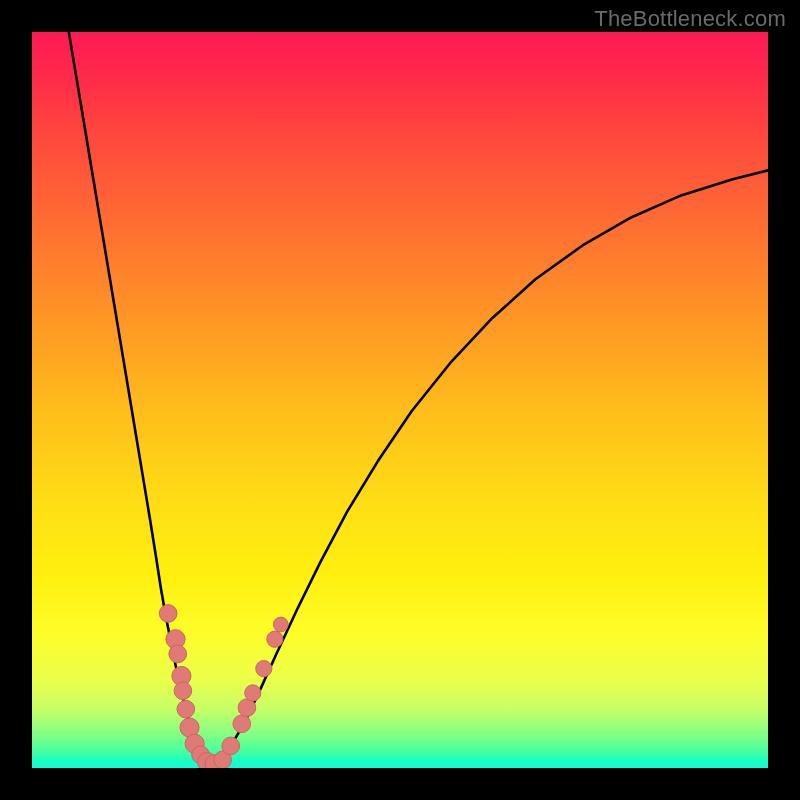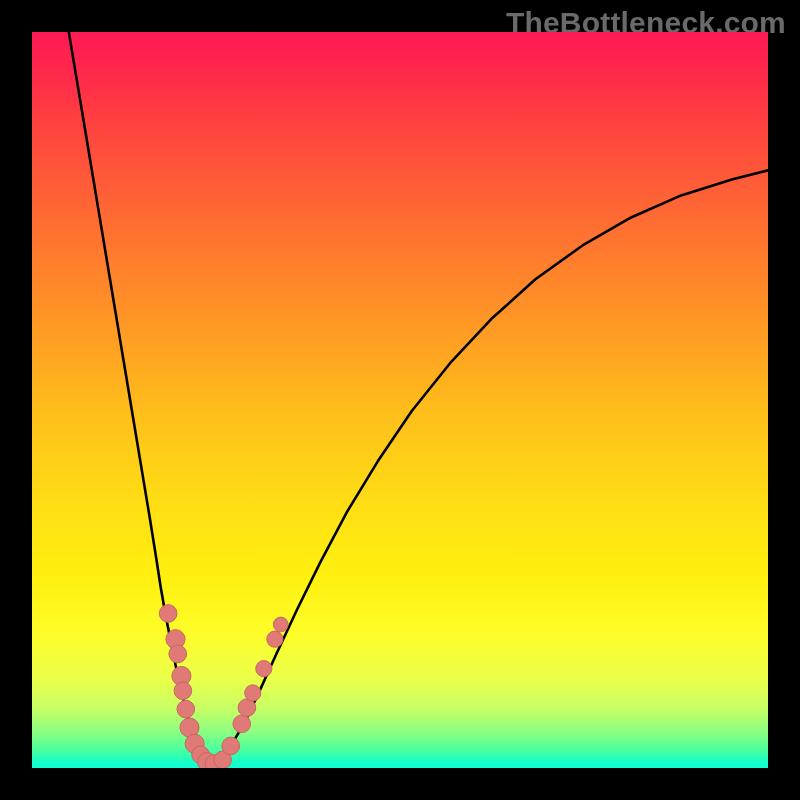--- a/index.html
+++ b/index.html
@@ -41,22 +41,22 @@
       #4dff9d 97.5%,
       #1affc2 99%,
       #0effd6 100%
     );
   }
   .watermark {
     position: absolute;
     top: 6px;
     right: 14px;
     color: #6a6a6a;
-    font-size: 30px;
-    font-weight: 700;
+    font-size: 22px;
+    font-weight: 400;
     letter-spacing: 0.2px;
     user-select: none;
   }
   svg.curves {
     position: absolute;
     left: 0;
     top: 0;
     width: 736px;
     height: 736px;
   }

